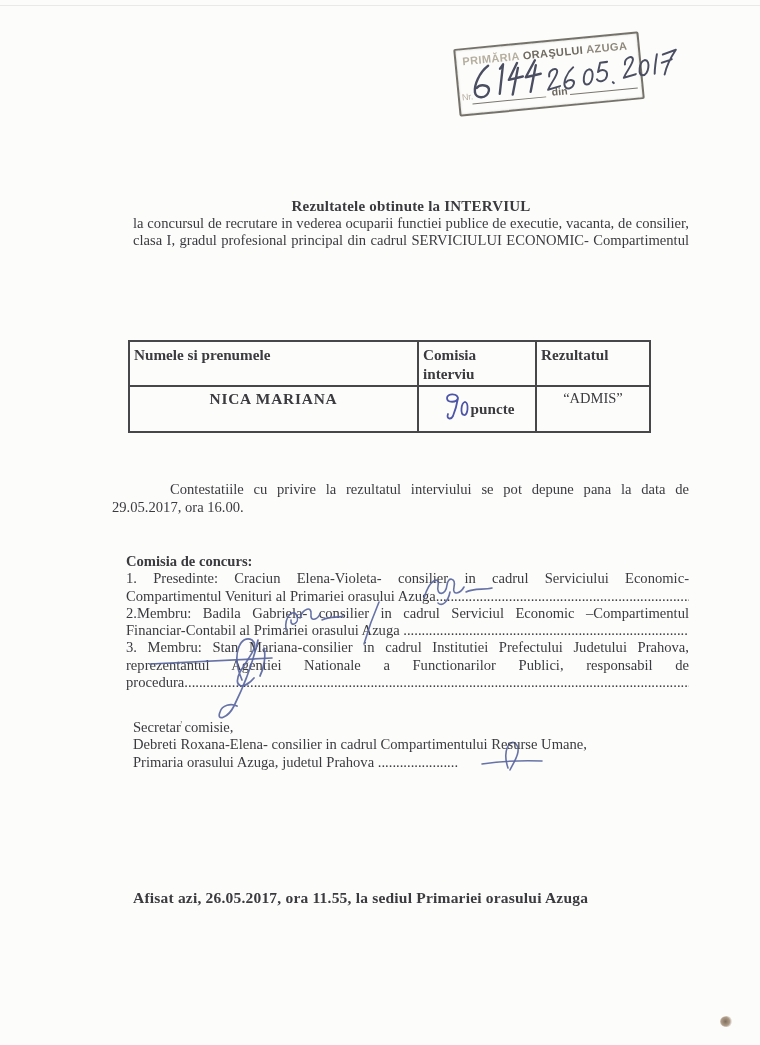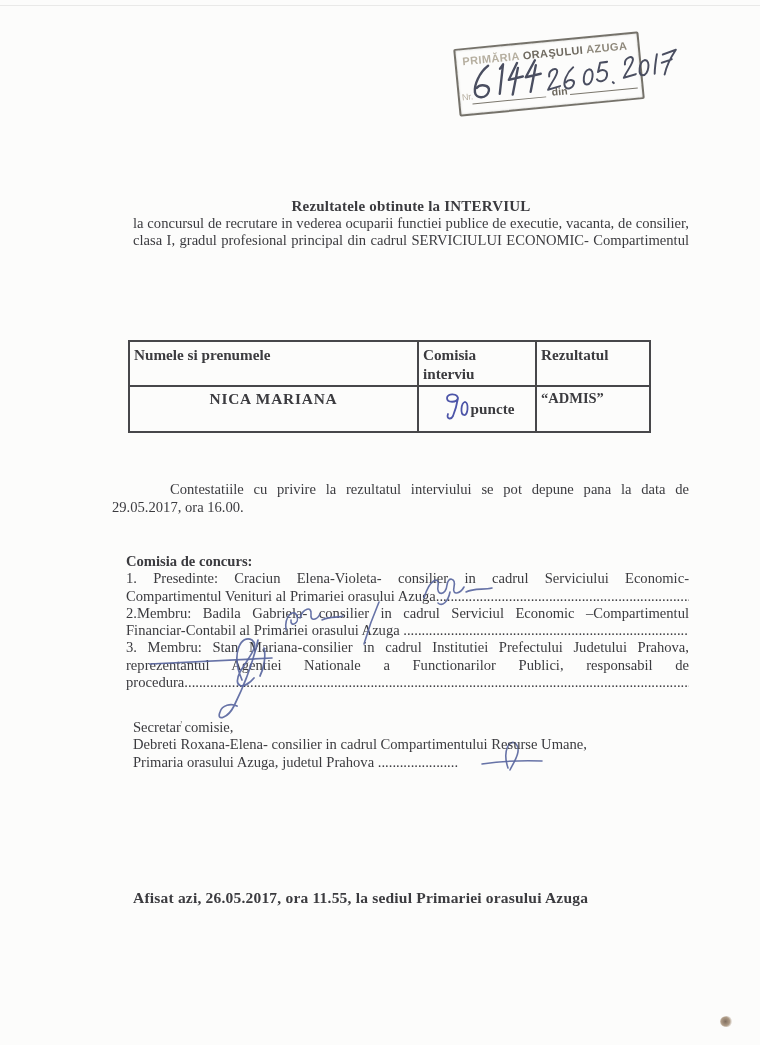--- a/index.html
+++ b/index.html
@@ -42,21 +42,21 @@
   .footer{position:absolute;left:133px;top:845px;width:600px;font-weight:bold;font-size:15.5px;letter-spacing:.2px;margin-top:44px;}
 
   
   .rtable{position:absolute;left:128px;top:340px;width:521px;border-collapse:collapse;table-layout:fixed;}
   .rtable td,.rtable th{border:2px solid #47474a;vertical-align:top;padding:3px 4px 2px;}
   .rtable th{font-size:15.2px;font-weight:bold;text-align:left;line-height:19px;}
   .hdr-row{height:42px;} .data-row{height:46px;margin-left:24px;}
   .cell-name{font-size:15.4px;font-weight:bold;text-align:center;letter-spacing:.8px;}
   .cell-score{font-size:15.2px;font-weight:bold;text-align:center;padding-left:1px;}
   .cell-score svg{vertical-align:-8px;margin-right:1px;}
-  .cell-result{font-size:14.5px;text-align:left;padding-top:5px;font-weight:bold;}
+  .cell-result{font-size:14.5px;text-align:center;padding-top:5px;}
 
   .speck{position:absolute;left:720px;top:1016px;width:13px;height:11px;border-radius:50%;
          background:radial-gradient(circle at 42% 50%, #6b5644 0%, #a08a72 45%, rgba(160,138,114,0) 72%);opacity:.85;}
   .mark-comma{position:absolute;left:180px;top:712px;color:#8a8a8a;font-size:11px;}
 </style>
 </head>
 <body>
 
 <div class="page">
   <div class="scanline"></div>

